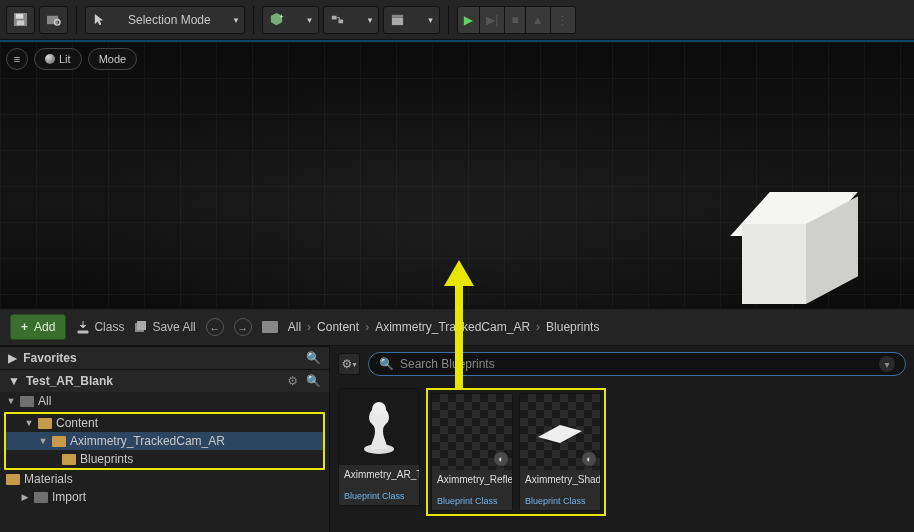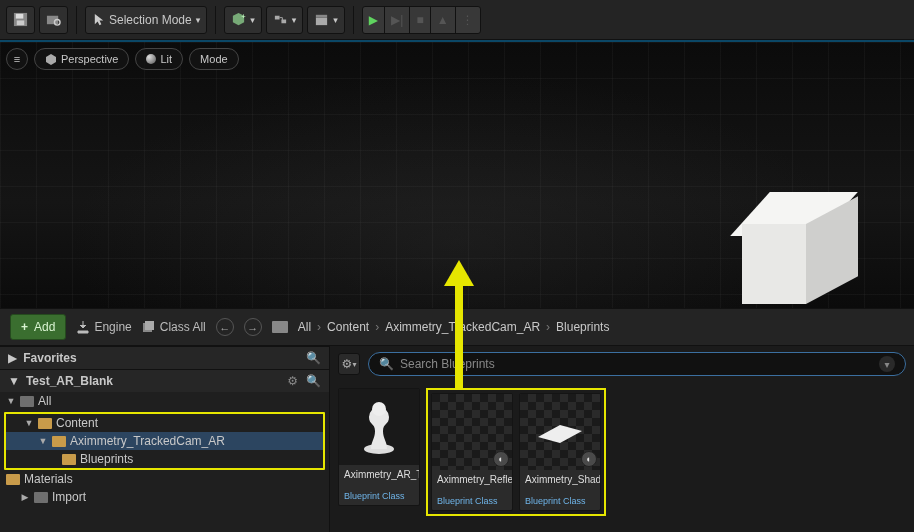--- a/index.html
+++ b/index.html
@@ -1,20 +1,20 @@
 <!DOCTYPE html>
 <html><head>
 <meta charset="utf-8">
 <style>
 * { box-sizing: border-box; margin: 0; padding: 0; font-family: "Segoe UI", Arial, sans-serif; }
 body { width: 914px; height: 532px; background: #2a2a2a; color: #c8c8c8; font-size: 12px; overflow: hidden; position: relative; }
 
 
 .top-toolbar { height: 40px; background: #242424; border-bottom: 1px solid #111; display: flex; align-items: center; padding: 0 6px; gap: 4px; }
-.tb-btn { height: 28px; min-width: 28px; background: #2f2f2f; border: 1px solid #111; border-radius: 3px; display: flex; align-items: center; justify-content: center; padding: 0 6px; color: #c8c8c8; gap: 2px; }
+.tb-btn { height: 28px; min-width: 28px; background: #2f2f2f; border: 1px solid #111; border-radius: 3px; display: flex; align-items: center; justify-content: center; padding: 0 6px; color: #c8c8c8; gap: 21px; }
 .tb-sep { width: 1px; height: 28px; background: #111; margin: 0 4px; }
 .tb-drop .caret { font-size: 9px; margin-left: 2px; }
 .tb-pill { background: #383838; border-radius: 3px; display: flex; align-items: center; height: 28px; border:1px solid #111; }
 .tb-pill > div { padding: 0 6px; display:flex; align-items:center; height:100%; }
 .tb-pill .pdiv { border-left:1px solid #111; }
 .play { color: #5fd35f; }
 .play-disabled { color: #555; }
 
 
 .viewport { position: relative; height: 268px; background: #0e0e0e; border-top: 2px solid #0b4766; overflow: hidden; }
@@ -160,52 +160,46 @@
   <div class="cube">
     <div class="top"></div>
       <div class="front"></div>
       <div class="side"></div>
   </div>
   <div class="vp-controls">
     <div class="vp-chip vp-hamburger">
         <span>≡</span>
       </div>
     <div class="vp-chip">
-      <svg width="12" height="12" viewBox="0 0 12 12">
-          <polygon points="6,1 11,4 11,9 6,12 1,9 1,4" fill="#aaa"></polygon>
-        </svg>
-      <span>Perspective</span>
-    </div>
-    <div class="vp-chip">
       <span style="width:10px;height:10px;border-radius:50%;background:radial-gradient(circle at 30% 30%,#ddd,#555);display:inline-block"></span>
       <span>Lit</span>
     </div>
     <div class="vp-chip">
       <span>Mode</span>
     </div>
   </div>
 </div>
 
 <div class="cb-toolbar">
   <div class="add-btn">
     <span style="font-weight:bold">+</span>
     <span>Add</span>
   </div>
   <div class="cb-tbtn">
     <svg viewBox="0 0 14 14">
         <path d="M7 1v7M4 5l3 3 3-3M2 11h10v2H2z" stroke="#bbb" fill="#bbb" stroke-width="1"></path>
       </svg>
-    <span>Engine</span>
+    <span>Class</span>
   </div>
   <div class="cb-tbtn">
     <svg viewBox="0 0 14 14">
         <rect x="1" y="3" width="9" height="9" fill="#888"></rect>
         <rect x="3" y="1" width="9" height="9" fill="#aaa"></rect>
       </svg>
-    <span>Class All</span>
+    <span>Save All</span>
   </div>
   <span class="nav-arrow">
     <span>←</span>
   </span>
   <span class="nav-arrow">
     <span>→</span>
   </span>
   <span class="cb-tbtn">
     <span class="folder" style="width:16px;height:12px;background:#888;display:inline-block;border-radius:1px"></span>
   </span>

